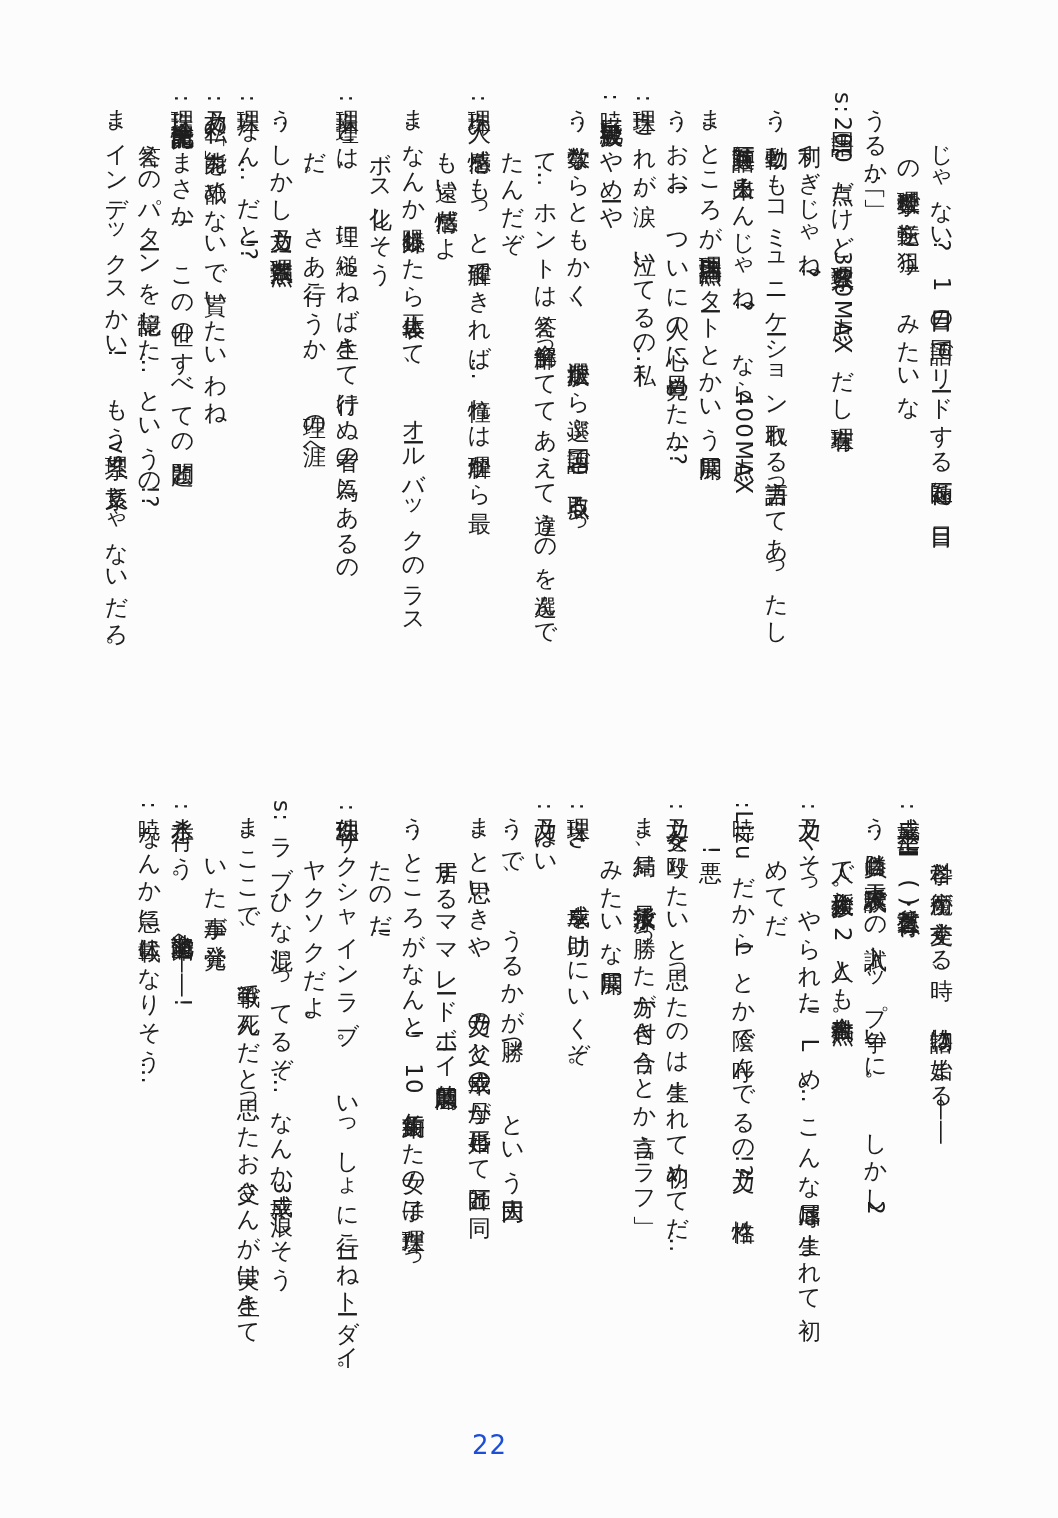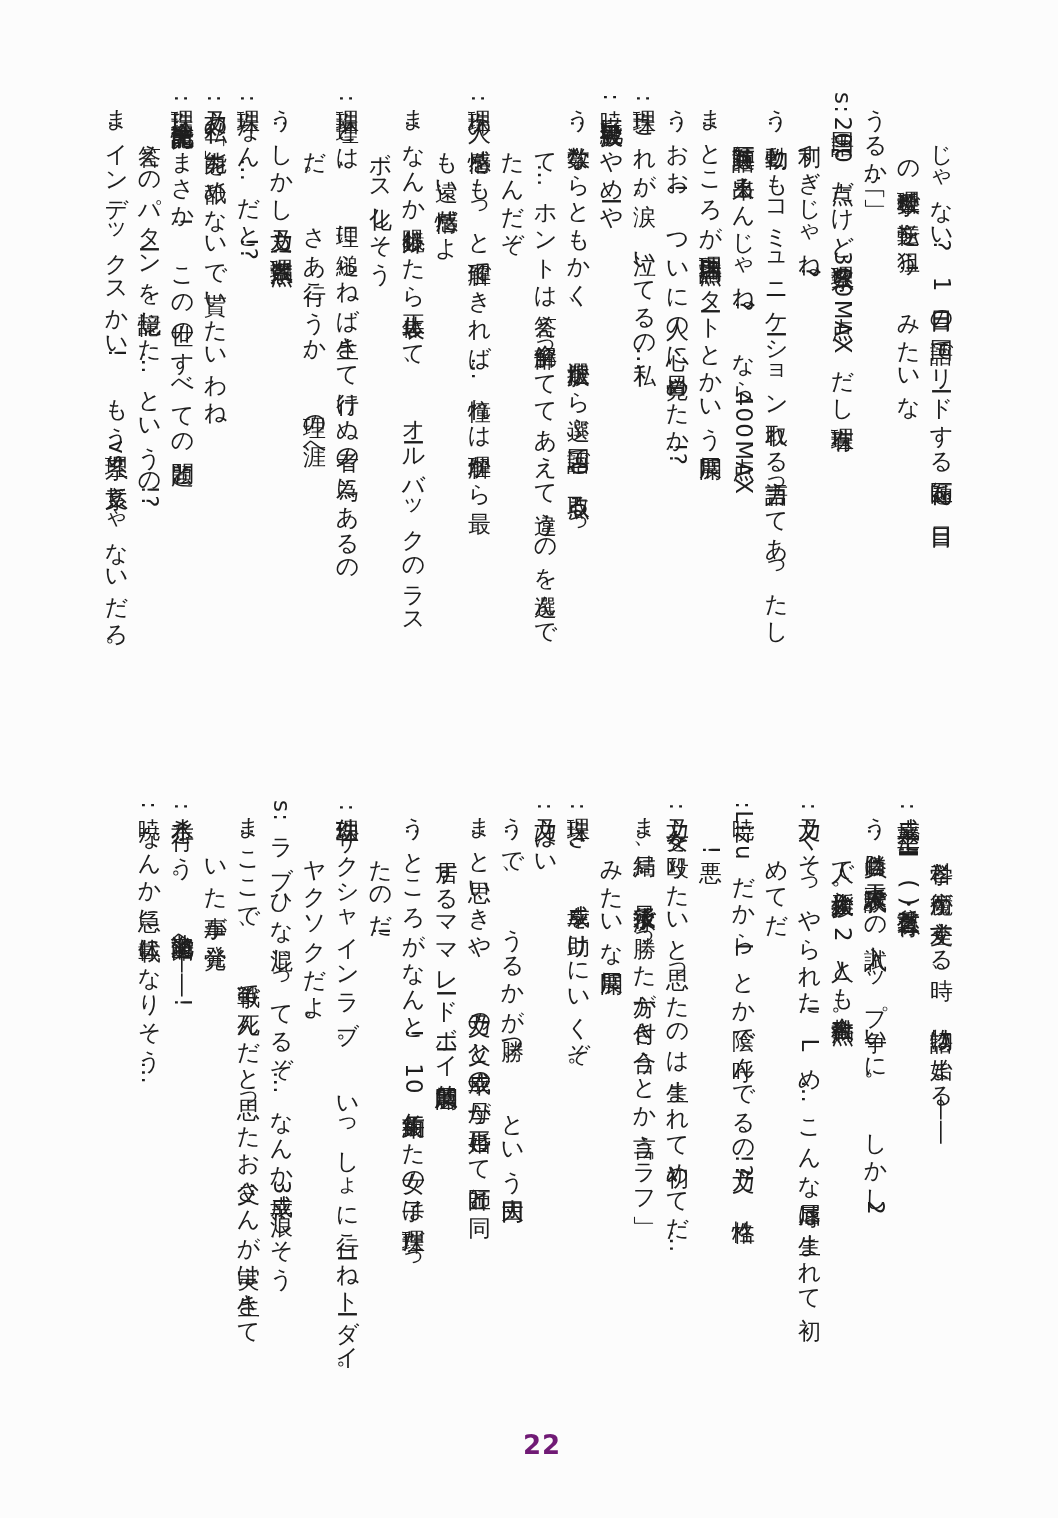--- a/index.html
+++ b/index.html
@@ -19,25 +19,25 @@
     font-size:23px;
     line-height:33px;        
     letter-spacing:1.2px;
     white-space:nowrap;
   }
   .vblock .vline { white-space:nowrap; }
   #top-block    { top:92px;  right:100px; height:668px; }
   #bottom-block { top:800px; right:100px; height:668px; }
   .page-number {
     position:absolute;
-    left:523px; top:1430px;
+    left:472px; top:1430px;
     font-size:26px;
-    font-weight:700;
+    font-weight:400;
     letter-spacing:1px;
-    color:#701a75;
+    color:#1d4ed8;
   }
 </style>
 </head>
 <body>
 
 <div class="page">
 
   <div id="top-block" class="vblock">
       <div class="vline" style="text-indent: 1.6em;">じゃない?　1日目の国語でリードする師匠を2日目</div>
       <div class="vline" style="text-indent: 2.3em;">の理科数学で逆転を狙う!　みたいな</div>

